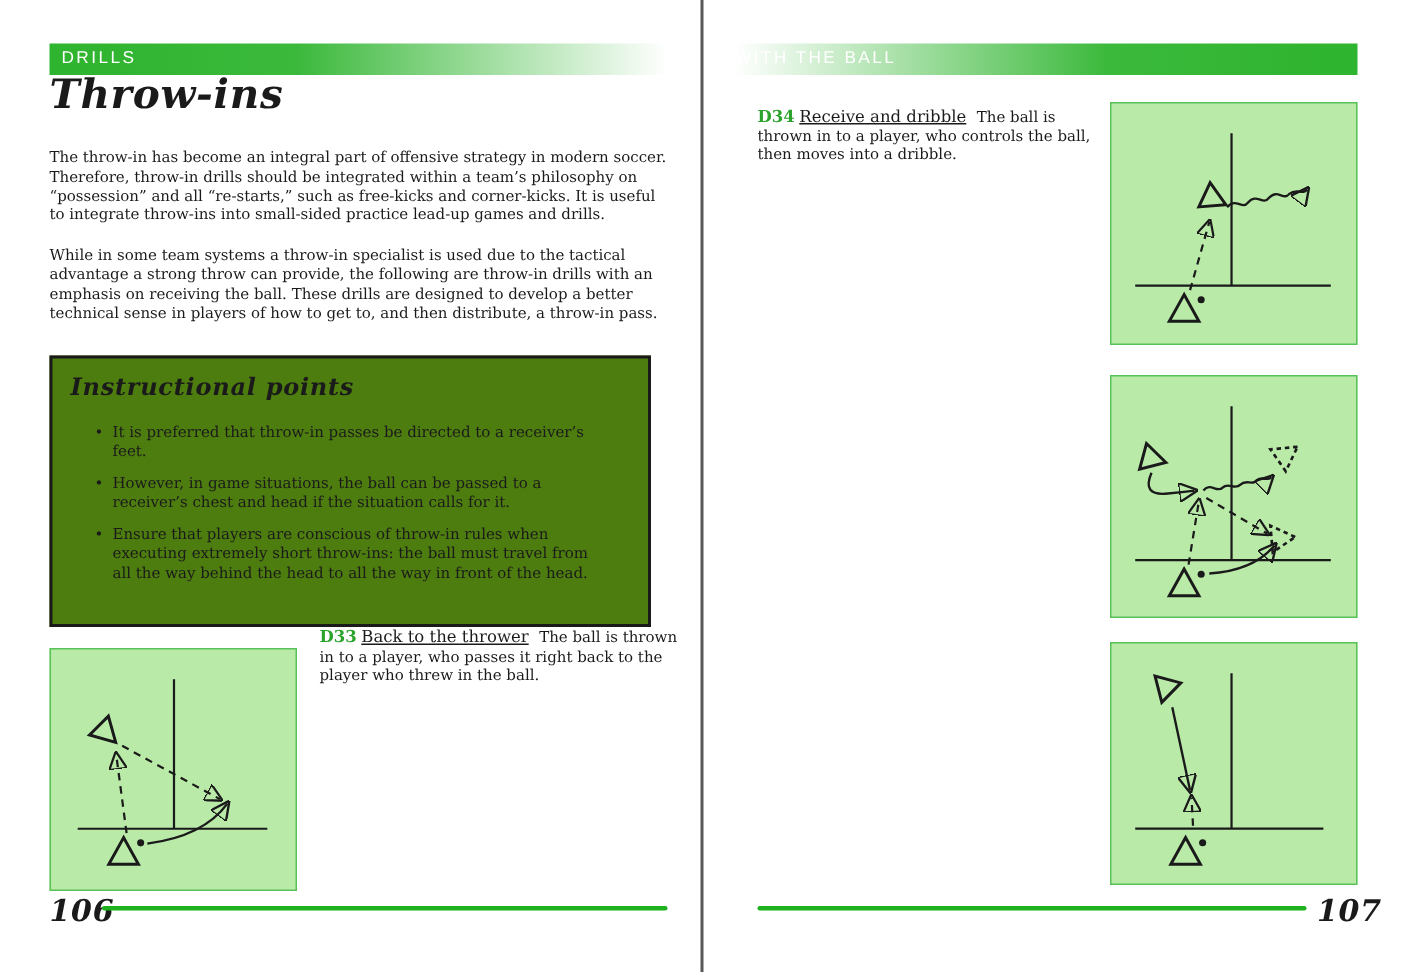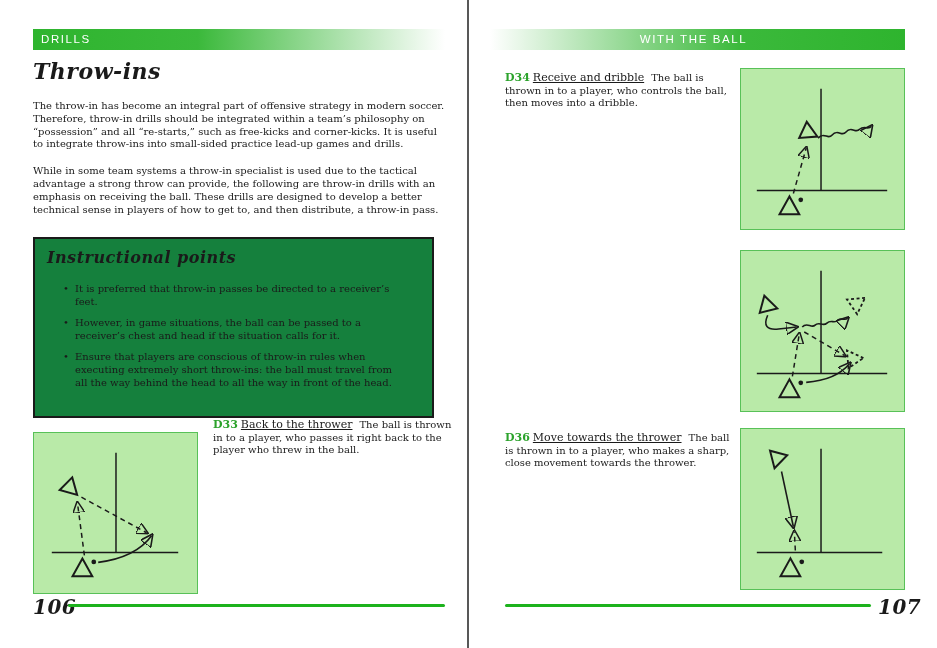--- a/index.html
+++ b/index.html
@@ -6,31 +6,31 @@
   #spread{position:relative;width:930px;height:648px;background:#ffffff;overflow:hidden;
           font-family:"DejaVu Serif", serif;color:#1a1a1a;}
   .spine{position:absolute;left:467px;top:0;width:2px;height:648px;background:#585858;}
 
   
   .bar{position:absolute;top:29px;height:21px;line-height:21px;
        font-family:"Liberation Sans", sans-serif;font-size:11.5px;letter-spacing:1.6px;color:#ffffff;}
   .bar-left{left:33px;width:412px;background:linear-gradient(90deg,#2eb42e 0%,#3bb93b 40%,#ffffff 100%);
             padding-left:8px;box-sizing:border-box;}
   .bar-right{left:490px;width:415px;background:linear-gradient(90deg,#ffffff 0%,#3bb93b 60%,#2eb42e 100%);
-             text-align:center;padding-right:8px;box-sizing:border-box;}
+             text-align:left;padding-right:8px;box-sizing:border-box;}
 
   .fancy{font-style:italic;font-weight:bold;letter-spacing:0.5px;}
-  .page-title{position:absolute;left:33px;top:58px;font-size:22px;}
+  .page-title{position:absolute;left:33px;top:48px;font-size:27px;}
 
   .bodytext{font-size:10px;line-height:12.8px;}
   .intro{position:absolute;left:33px;top:100px;width:417px;}
   .intro p{margin:0 0 14px 0;}
 
   .ibox{position:absolute;left:33px;top:237px;width:401px;height:181px;box-sizing:border-box;
-        background:#15803d;border:2px solid #1a1a1a;padding:7px 12px 0 12px;}
+        background:#4d7c0f;border:2px solid #1a1a1a;padding:7px 12px 0 12px;}
   .ibox-title{font-size:16px;margin:2px 0 10px 0;}
   .ibox ul{list-style:none;margin:16px;padding:0;}
   .ibox li{position:relative;padding-left:12px;margin-bottom:9px;font-size:10px;line-height:12.6px;}
   .ibox li::before{content:"\2022";position:absolute;left:0;top:0;}
 
   
   .diag{position:absolute;width:165px;height:162px;box-sizing:border-box;
         background:#b9eaa8;border:1.5px solid #58c158;}
   .diag svg{display:block;width:100%;height:100%;}
   .d33{left:33px;top:432px;}
@@ -156,23 +156,20 @@
       <path class="run" d="M62,77 c5,-6 9,2 13,-2 c4,-4 8,2 12,-2 c4,-4 8,1 11,-3 c4,-3 7,1 10,-2" marker-end="url(#arw)"></path>
       <polygon class="tri-dash" points="119,44 110,60 128,60" transform="rotate(55 119 52)"></polygon>
       <line class="pass" x1="64" y1="82" x2="105" y2="106" marker-end="url(#arw)"></line>
       <polygon class="tri-dash" points="116,101 107,117 125,117" transform="rotate(85 116 109)"></polygon>
       <path class="run" d="M66,133 Q96,131 110,114" marker-end="url(#arw)"></path>
       <polygon class="tri" points="49,130 39,148 59,148"></polygon>
       <circle class="ball" cx="60.5" cy="133.5" r="2.4"></circle>
     </svg>
   </div>
 
-  <div class="drill drill-d36">
-    <span class="drill-id">D36</span><span class="drill-title">Move towards the thrower</span><span class="drill-desc">The ball is thrown in to a player, who makes a sharp, close movement towards the thrower.</span>
-  </div>
 
   
   <div class="diag d36">
     <svg viewBox="0 0 165 162">
       <line class="fieldline" x1="81" y1="20" x2="81" y2="125"></line>
       <line class="fieldline" x1="16" y1="125" x2="143" y2="125"></line>
       <polygon class="tri" points="36,24 27,40 45,40" transform="rotate(195 36 32)"></polygon>
       <line class="run" x1="41" y1="43" x2="53" y2="99" marker-end="url(#arw)"></line>
       <line class="pass" x1="55" y1="123" x2="54" y2="104" marker-end="url(#arw)"></line>
       <polygon class="tri" points="50,131 40,149 60,149"></polygon>

